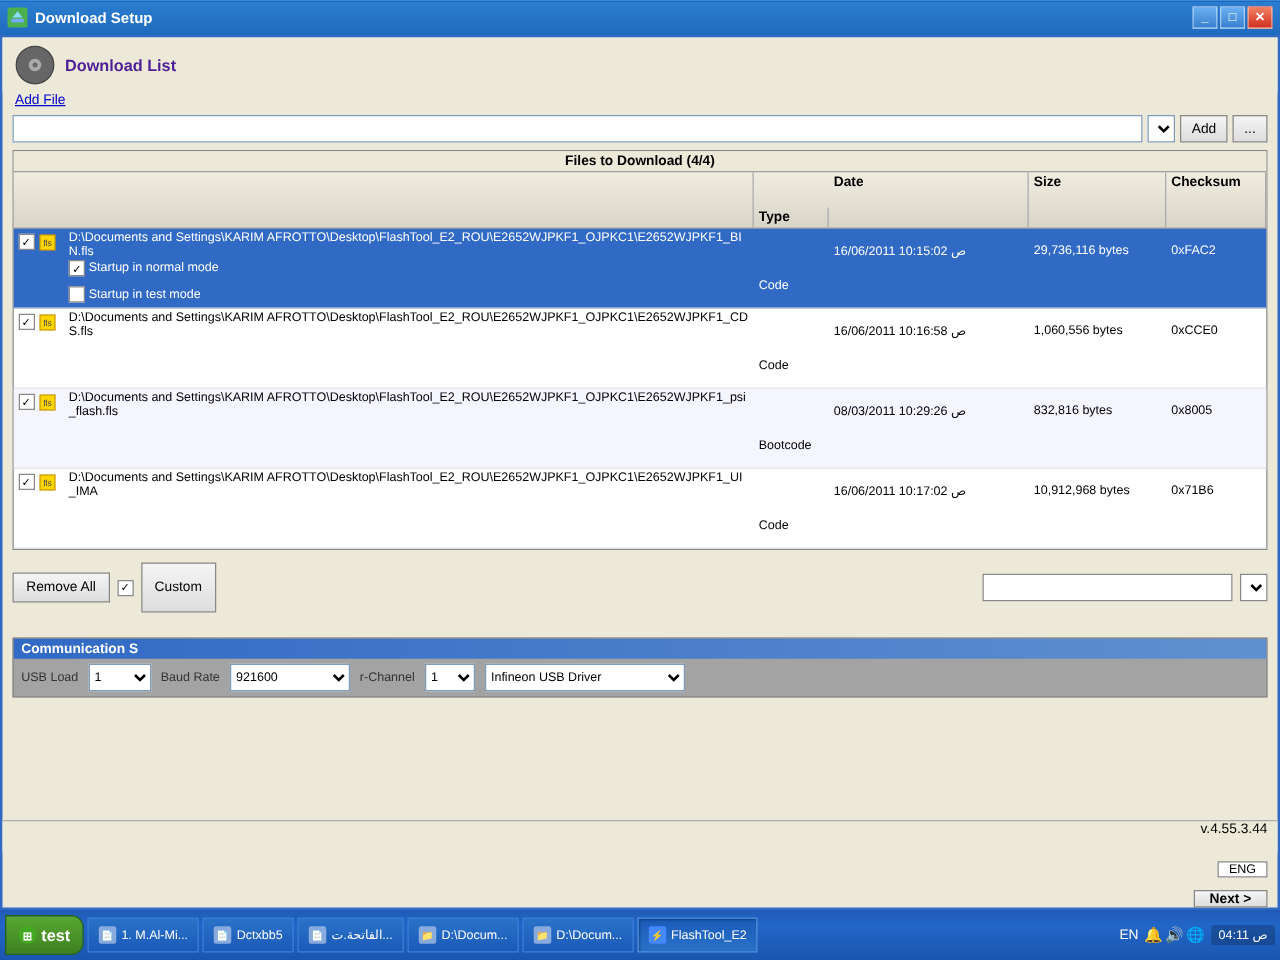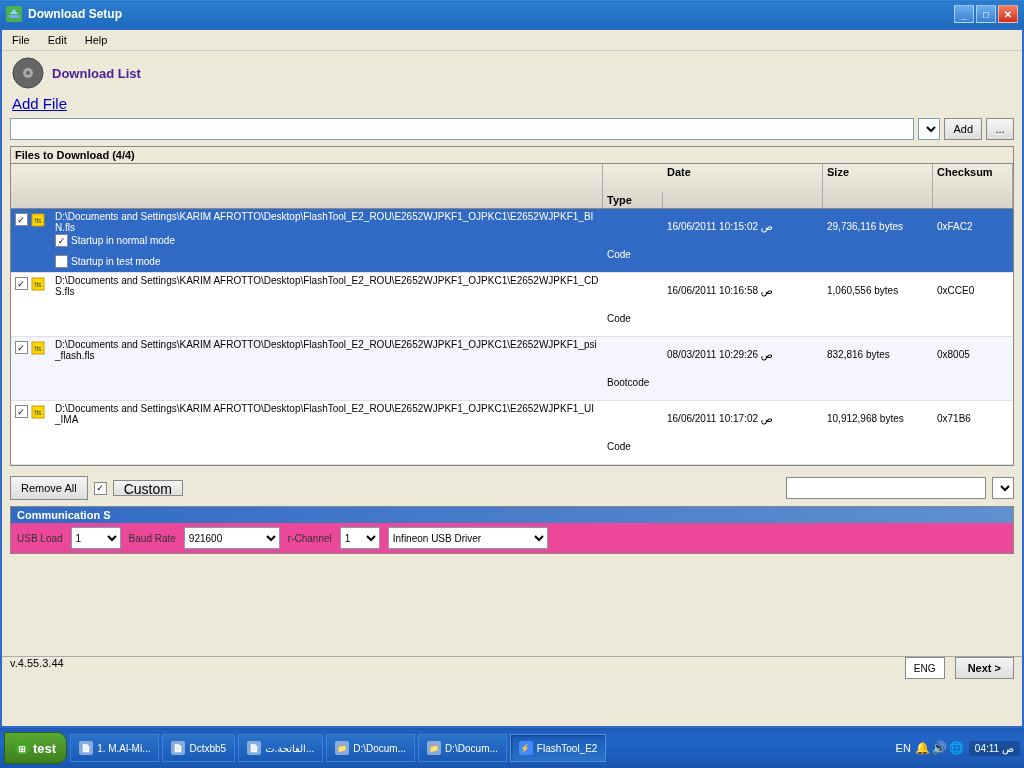--- a/index.html
+++ b/index.html
@@ -34,21 +34,21 @@
 
     
     .header {
       padding: 6px 10px;
       display: flex;
       align-items: center;
       gap: 8px;
       background: #ece9d8;
     }
     .download-list-title { font-weight: bold; font-size: 13px; color: #4c1d95; }
-    .add-file-link { color: #0000cc; text-decoration: underline; cursor: pointer; font-size: 15px; }
+    .add-file-link { color: #0000cc; text-decoration: underline; cursor: pointer; font-size: 11px; }
 
     
     .toolbar-row {
       padding: 2px 8px;
       display: flex;
       align-items: center;
       gap: 4px;
     }
     .url-combo {
       flex: 1;
@@ -83,21 +83,21 @@
     }
     .file-list-header {
       background: #ece9d8;
       border-bottom: 1px solid #888;
       display: flex;
       align-items: center;
       padding: 2px 4px;
       font-size: 11px;
       font-weight: bold;
     }
-    .file-list-header-title { flex: 1; }
+    .file-list-header-title { flex: 1; text-align: center; }
     .col-headers {
       display: flex;
       background: linear-gradient(to bottom, #f0ede0, #d8d5c8);
       border-bottom: 1px solid #888;
       font-size: 11px;
       font-weight: bold;
     }
     .col-hdr { padding: 2px 4px; border-right: 1px solid #aaa; }
     .col-path { flex: 1; }
     .col-type { width: 60px; margin-top: 28px; }
@@ -131,33 +131,33 @@
     }
     .btn-remove-all {
       height: 24px;
       padding: 0 10px;
       border: 1px solid #888;
       background: linear-gradient(to bottom, #f5f5f5, #ddd);
       cursor: pointer;
       font-size: 11px;
     }
     .btn-custom {
-      height: 16px;
+      height: 40px;
       padding: 0 10px;
       border: 1px solid #888;
       background: linear-gradient(to bottom, #f5f5f5, #ddd);
       cursor: pointer;
-      font-size: 14px;
+      font-size: 11px;
     }
 
     
     .comm-section {
-      margin: 0 8px;
-      border: 1px solid #888;
-      background: #ec4899;
+      margin: 14px 8px;
+      border: 1px solid #888;
+      background: #a3a3a3;
     }
     .comm-header {
       background: linear-gradient(to right, #316ac5, #6090d0);
       color: white;
       padding: 2px 6px;
       font-weight: bold;
       font-size: 11px;
     }
     .comm-row {
       display: flex;
@@ -176,24 +176,25 @@
 
     
     .status-bar {
       position: absolute;
       bottom: 44px;
       left: 0;
       right: 0;
       height: 26px;
       background: #ece9d8;
       display: flex;
-      align-items: flex-start;
+      align-items: flex-end;
       padding: 0 8px;
       border-top: 1px solid #aaa;
       gap: 10px;
+      flex-direction: column;
     }
     .version-text { font-size: 11px; }
     .status-btn {
       margin-left: auto;
       height: 22px;
       padding: 0 12px;
       border: 1px solid #888;
       background: linear-gradient(to bottom, #f5f5f5, #ddd);
       cursor: pointer;
       font-size: 11px;
@@ -428,25 +429,20 @@
   <span>Download Setup</span>
   <div class="title-bar-buttons">
     <div class="tb-btn">_</div>
     <div class="tb-btn">□</div>
     <div class="tb-btn close">✕</div>
   </div>
 </div>
 
 <div class="main-app-window" style="top:28px; bottom:40px; height:auto;">
 
-  <div class="menu-bar">
-    <span class="menu-item">File</span>
-    <span class="menu-item">Edit</span>
-    <span class="menu-item">Help</span>
-  </div>
 
   <div class="header">
     <svg width="32" height="32" viewBox="0 0 32 32">
       <circle cx="16" cy="16" r="15" fill="#666" stroke="#444" stroke-width="1"></circle>
       <circle cx="16" cy="16" r="5" fill="#aaa"></circle>
       <circle cx="16" cy="16" r="2" fill="#666"></circle>
     </svg>
     <span class="download-list-title">Download List</span>
   </div>
 

